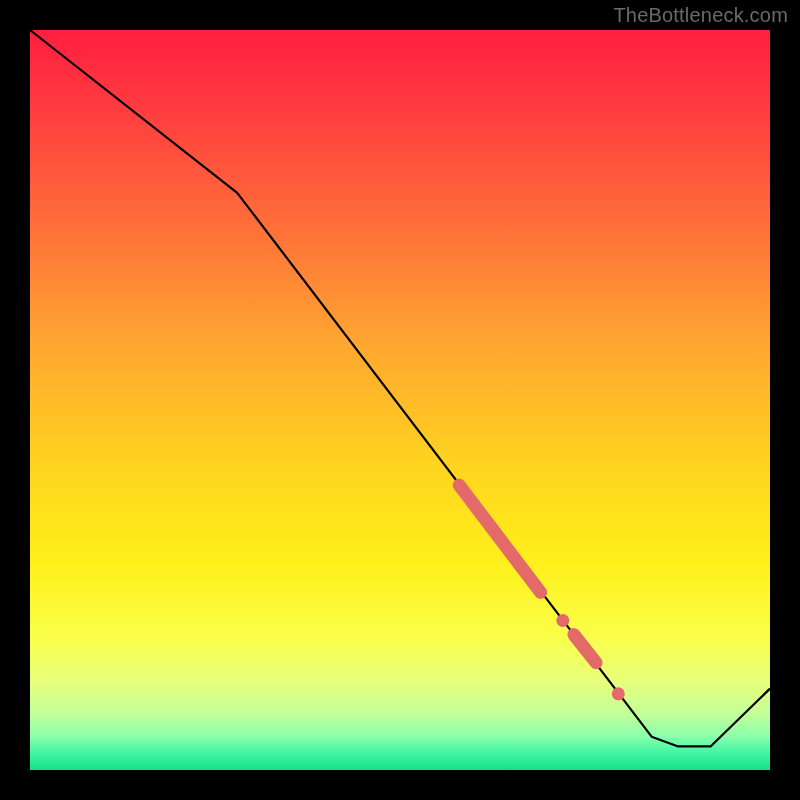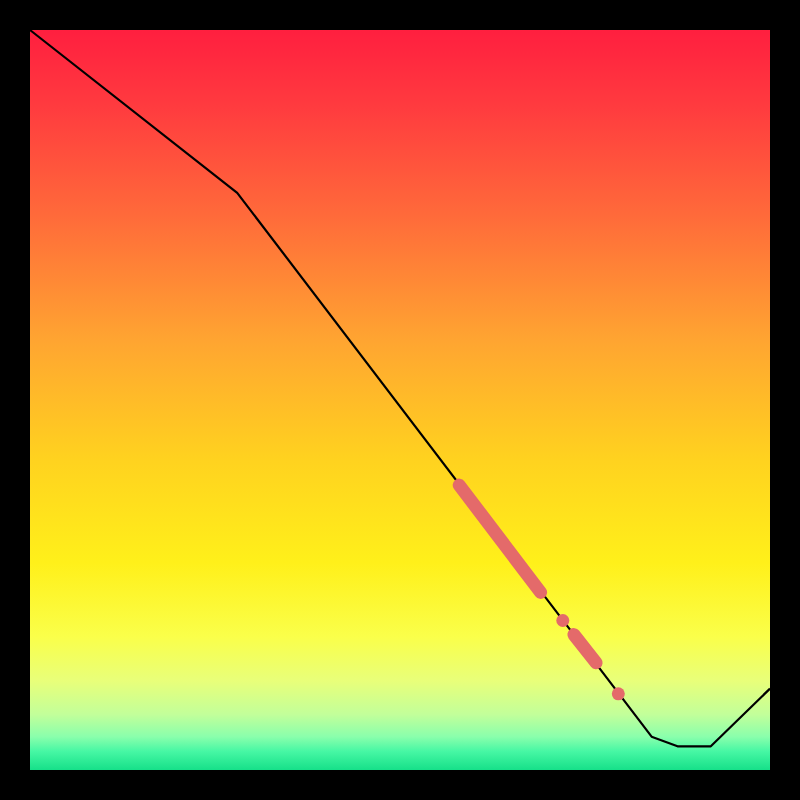--- a/index.html
+++ b/index.html
@@ -55,13 +55,14 @@
         </linearGradient>
       </defs>
       <rect x="0" y="0" width="800" height="800" fill="#000"></rect>
       <rect x="30" y="30" width="740" height="740" fill="url(#bg-grad)"></rect>
       <path d="M30.0 30.0 L237.2 192.8 L651.6 736.7 L677.5 746.3 L710.8 746.3 L770.0 688.6" fill="none" stroke="#000000" stroke-width="2.2" stroke-linejoin="round"></path>
       <line x1="459.2" y1="485.1" x2="540.6" y2="592.4" stroke="#e46a6a" stroke-width="13" stroke-linecap="round"></line>
       <circle cx="562.8" cy="620.5" r="6.5" fill="#e46a6a"></circle>
       <line x1="573.9" y1="634.6" x2="596.1" y2="662.7" stroke="#e46a6a" stroke-width="13" stroke-linecap="round"></line>
       <circle cx="618.3" cy="693.8" r="6.5" fill="#e46a6a"></circle>
     </svg>
+  <div class="watermark">TheBottleneck.com</div>
 </div>
 
 </body></html>

